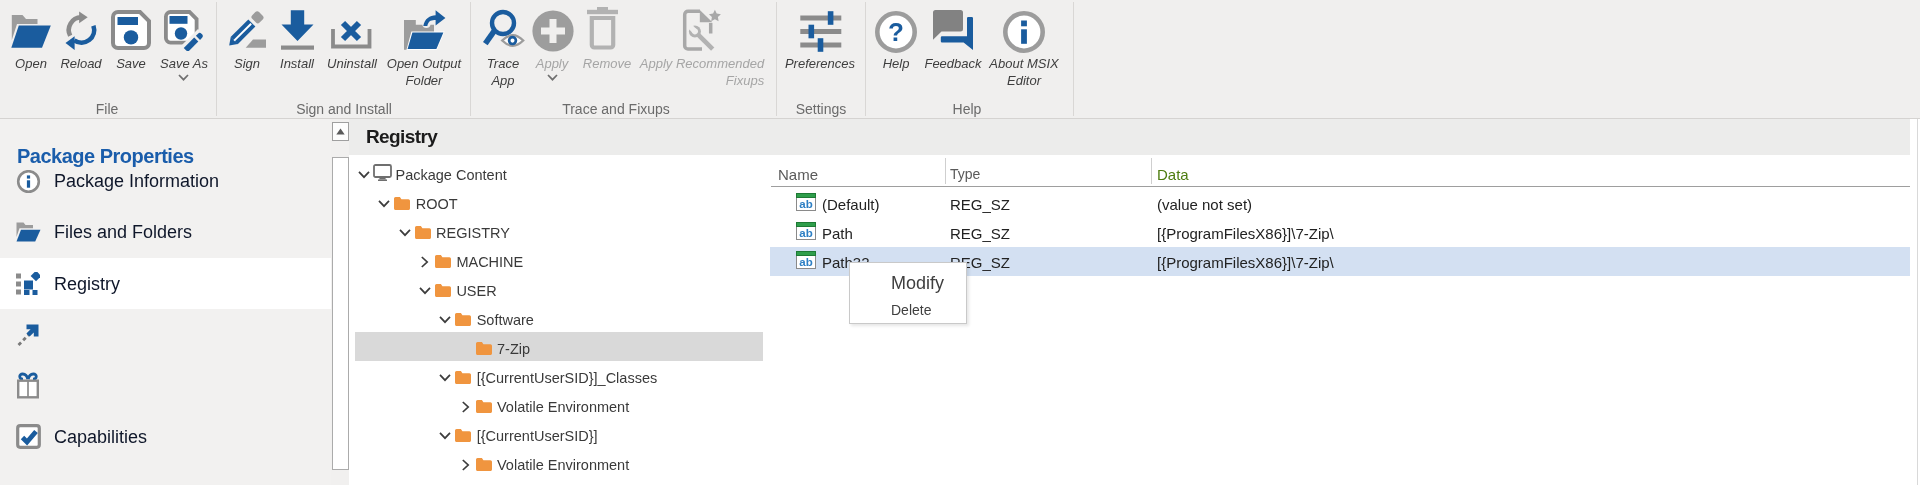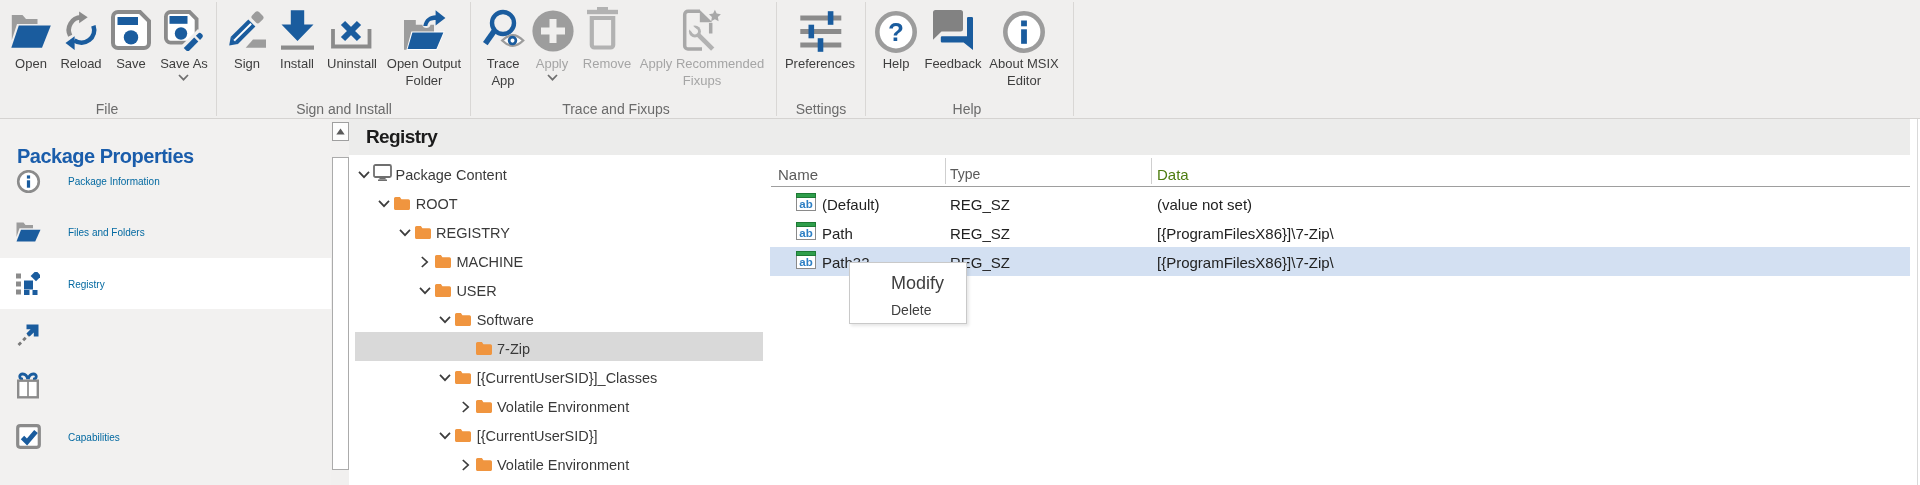--- a/index.html
+++ b/index.html
@@ -1,25 +1,25 @@
 <!DOCTYPE html>
 <html><head>
 <meta charset="utf-8">
 <style>
 html,body{margin:0;padding:0;}
 body{width:1920px;height:485px;overflow:hidden;font-family:"Liberation Sans",sans-serif;background:#fff;}
 #app{position:absolute;top:0;left:0;width:1920px;height:485px;}
 .abs{position:absolute;}
 .rsep{position:absolute;top:2px;width:1px;height:114px;background:#d9d7d5;}
-.blabel{position:absolute;top:55px;font-size:13px;line-height:17px;color:#3e3e3e;text-align:center;transform:translateX(-50%);white-space:nowrap;}
-.blabel.dis{color:#a5a5a5;}
+.blabel{position:absolute;top:55px;font-size:13px;line-height:17px;color:#3e3e3e;text-align:center;transform:translateX(-50%);white-space:nowrap;font-style:italic;}
+.blabel.dis{color:#a5a5a5;text-align:right;}
 .glabel{position:absolute;top:101px;font-size:14px;color:#6b6b6b;text-align:right;transform:translateX(-50%);white-space:nowrap;}
 .sbrow{position:absolute;left:0;width:331px;height:51px;}
 .sbrow.sel{background:#ffffff;}
-.sbtext{position:absolute;left:68px;top:50%;transform:translateY(-50%);font-size:10px;color:#0369a1;white-space:nowrap;}
+.sbtext{position:absolute;left:54px;top:50%;transform:translateY(-50%);font-size:18px;color:#0f172a;white-space:nowrap;}
 .ttext{position:absolute;transform:translateY(-50%);white-space:nowrap;font-size:14.5px;color:#3a3a3a;}
 .tcell{position:absolute;transform:translateY(-50%);white-space:nowrap;font-size:15px;color:#222;}
 </style>
 </head>
 <body>
 <div id="app">
 <div class="abs" style="left:0;top:0;width:1920px;height:118px;background:#f0efee;"></div>
 <div class="abs" style="left:0;top:118px;width:1920px;height:1px;background:#d5d3d1;"></div>
 <div class="rsep" style="left:216px"></div>
 <div class="rsep" style="left:470px"></div>

